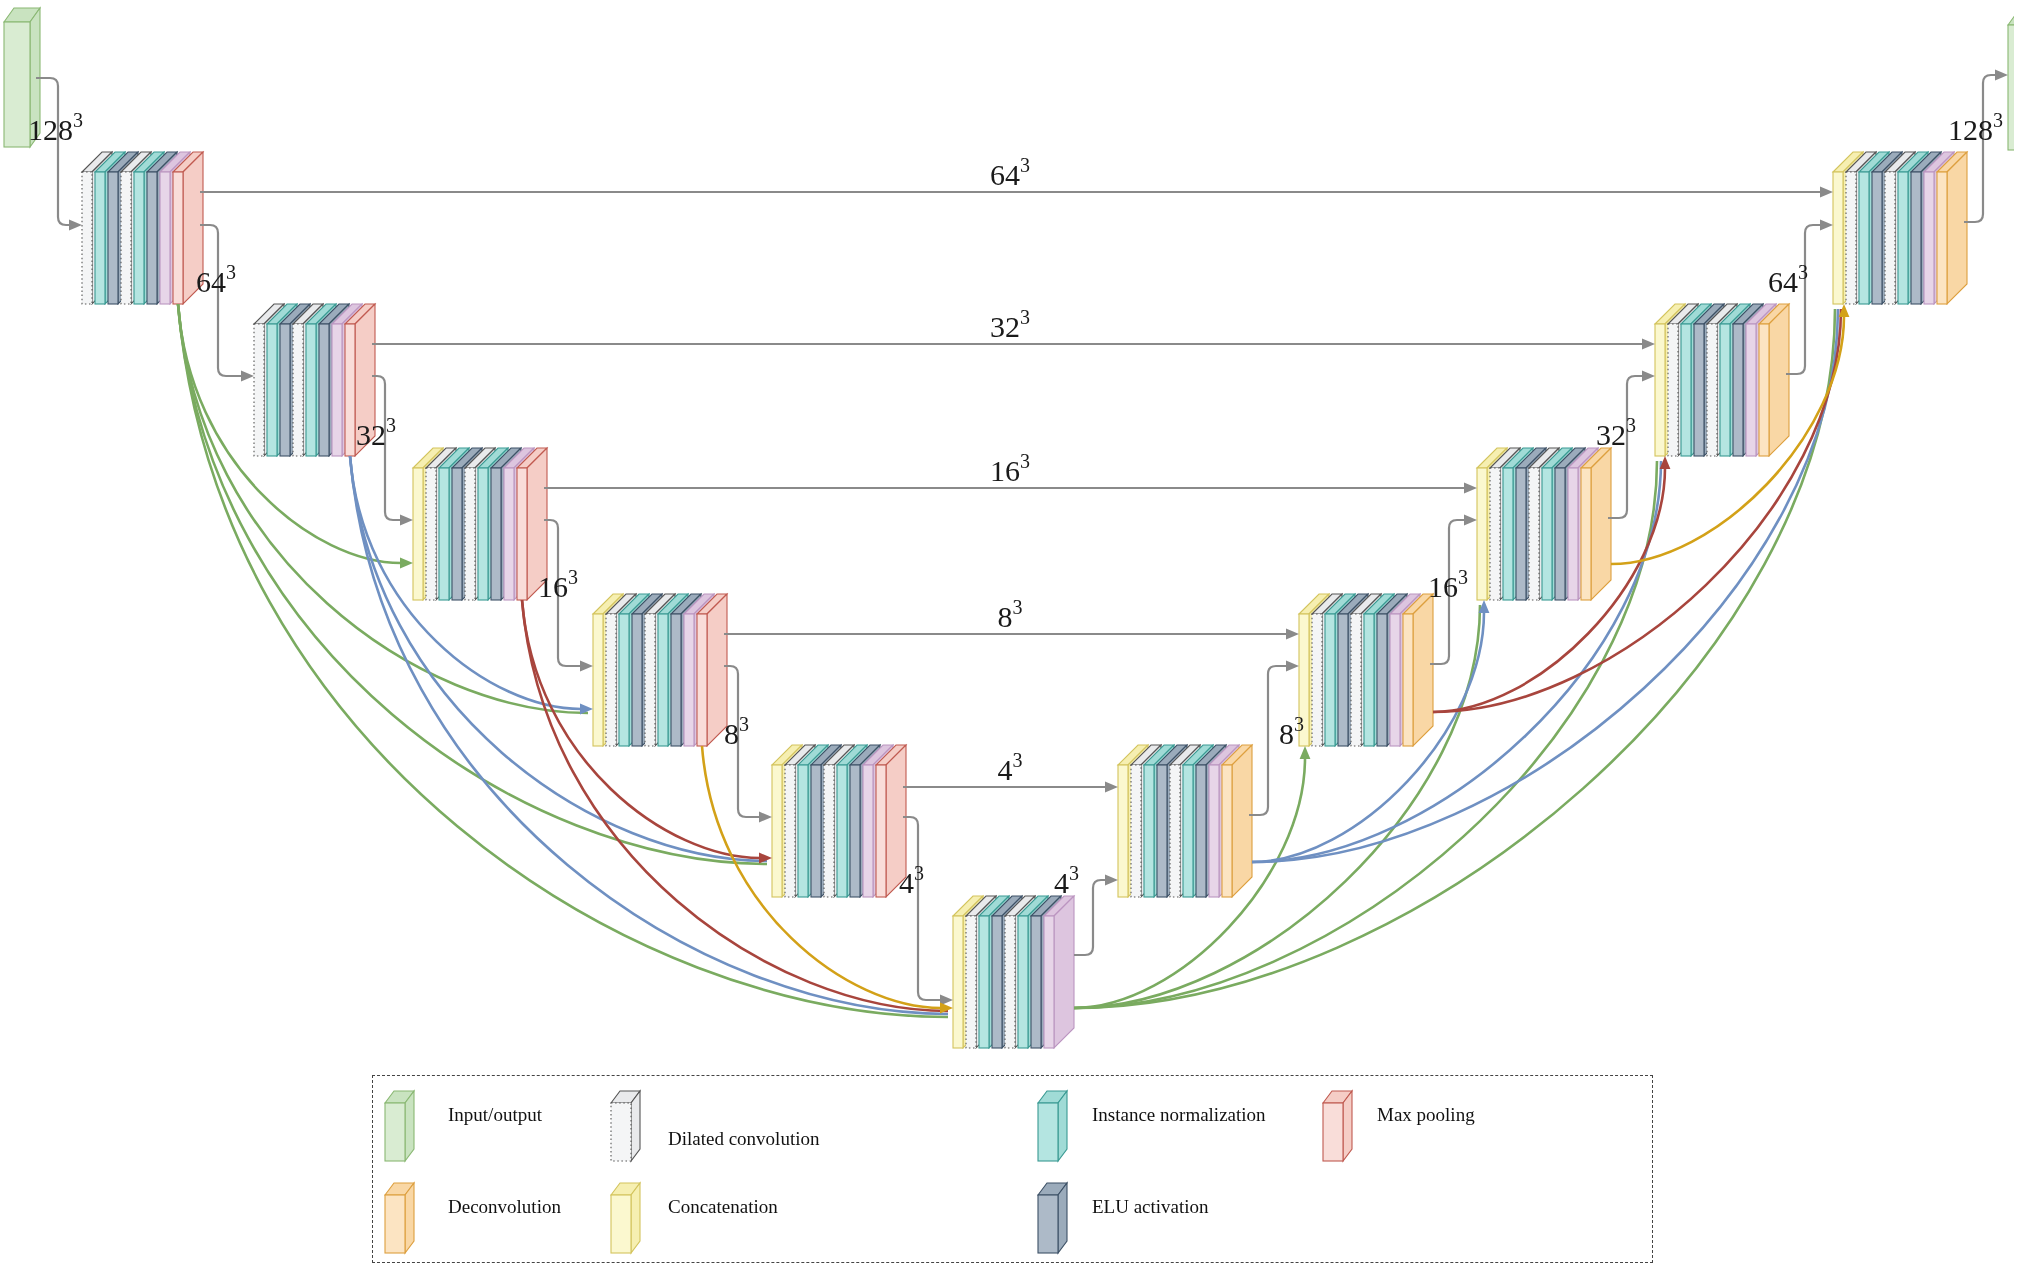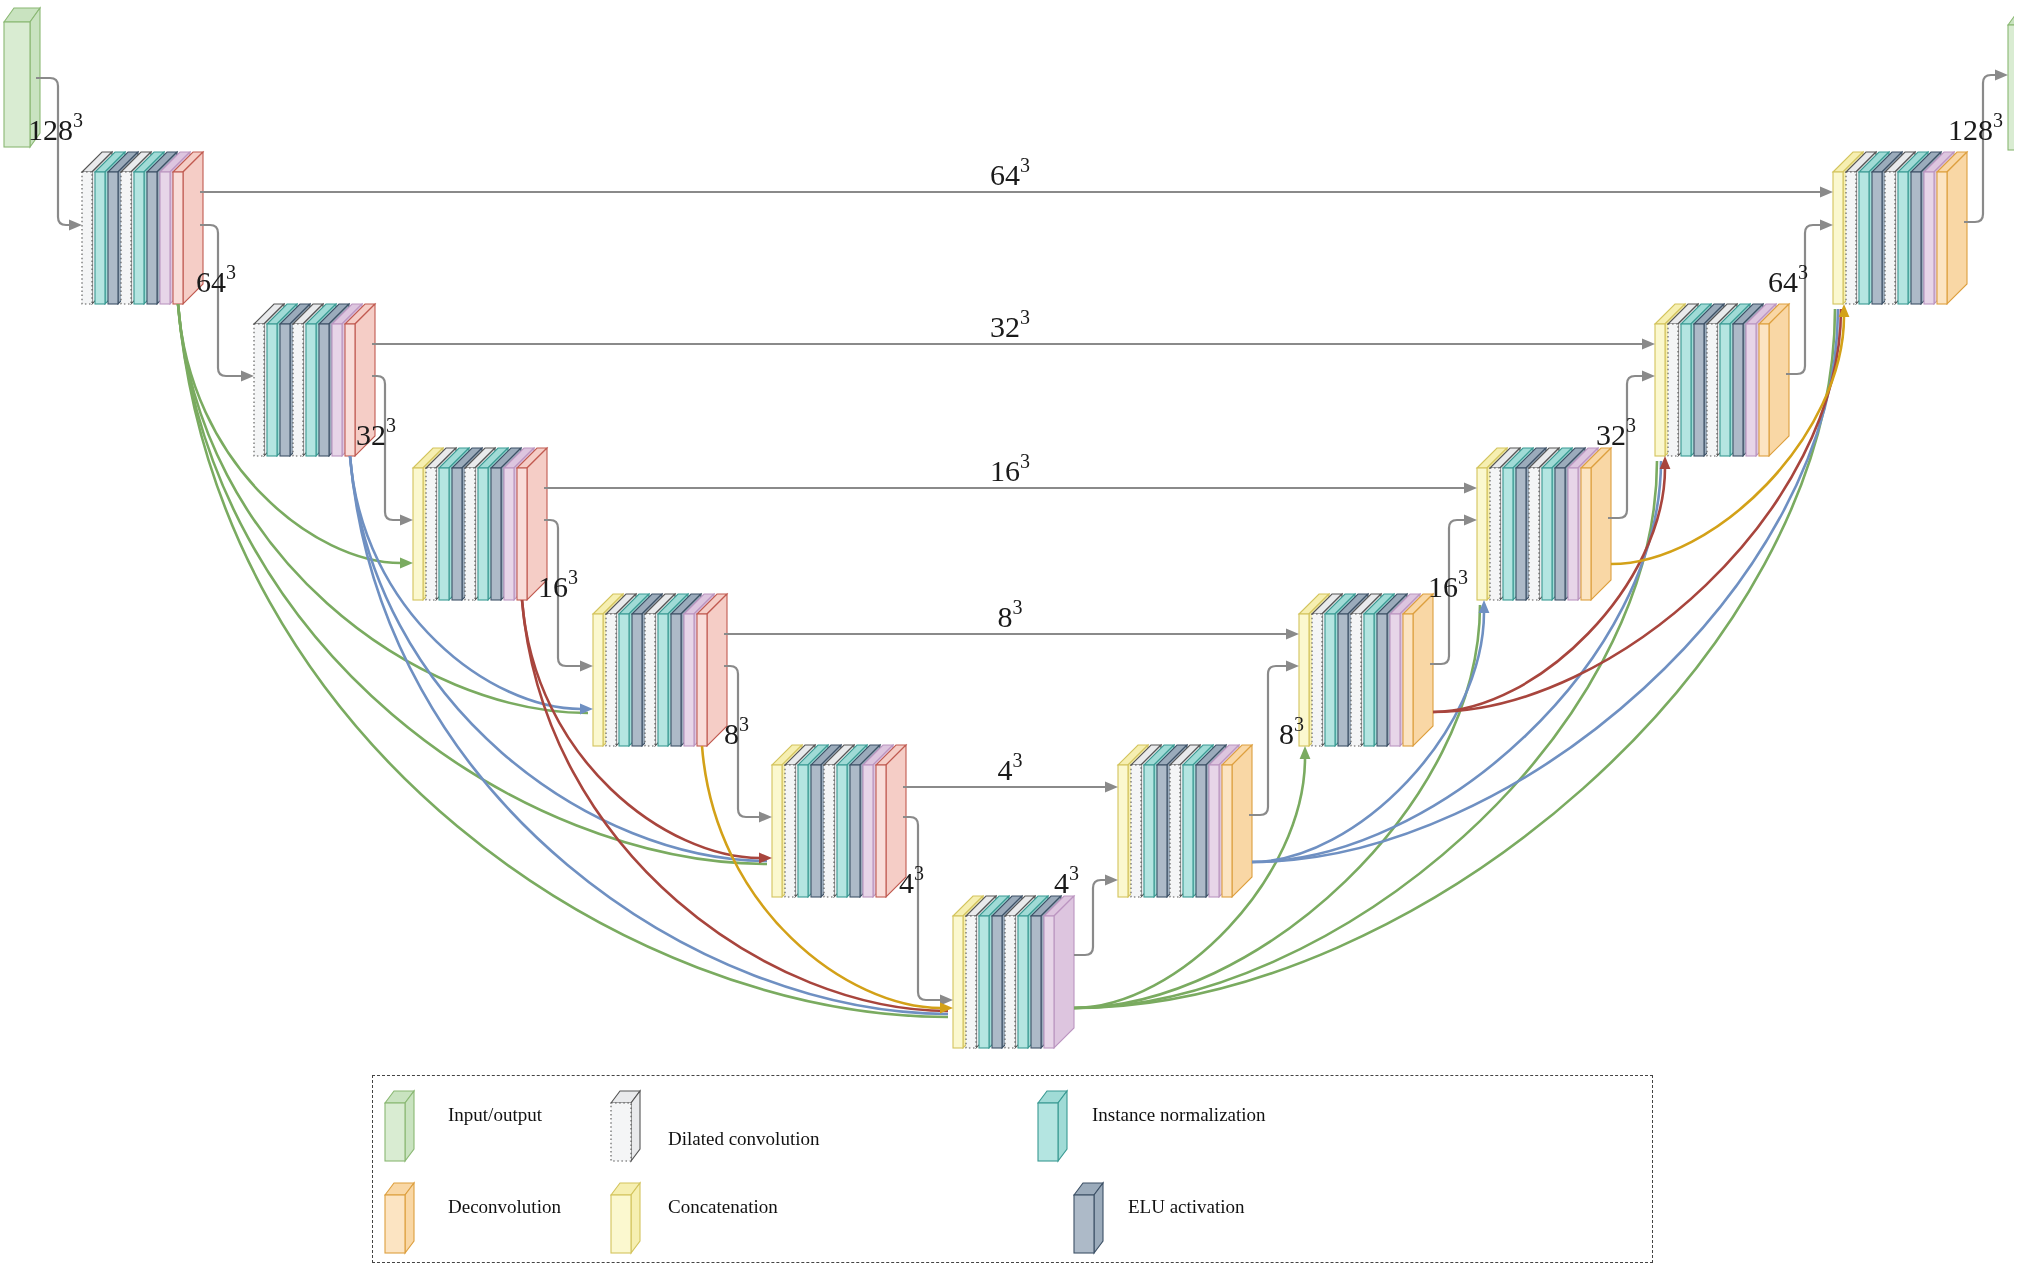--- a/index.html
+++ b/index.html
@@ -713,41 +713,51 @@
   <div class="legend-item" style="left: 1035px; top: 1086px;">
     <svg width="46" height="86">
         <g>
           <polygon points="3,17 12,5 32,5 23,17" fill="#a0dbd6" stroke="#3a9a93" stroke-width="1.1"></polygon>
           <polygon points="23,17 32,5 32,63 23,75" fill="#a0dbd6" stroke="#3a9a93" stroke-width="1.1"></polygon>
           <rect x="3" y="17" width="20" height="58" fill="#b4e5e1" stroke="#3a9a93" stroke-width="1.1"></rect>
         </g>
       </svg>
     <span class="legend-label" style="left: 57px;">Instance normalization</span>
   </div>
+  <div class="legend-item" style="left: 1320px; top: 1086px;">
+    <svg width="46" height="86">
+        <g>
+          <polygon points="3,17 12,5 32,5 23,17" fill="#f5cdc6" stroke="#c05a50" stroke-width="1.1"></polygon>
+          <polygon points="23,17 32,5 32,63 23,75" fill="#f5cdc6" stroke="#c05a50" stroke-width="1.1"></polygon>
+          <rect x="3" y="17" width="20" height="58" fill="#f9ddd9" stroke="#c05a50" stroke-width="1.1"></rect>
+        </g>
+      </svg>
+    <span class="legend-label" style="left: 57px;">Max pooling</span>
+  </div>
   <div class="legend-item" style="left: 382px; top: 1178px;">
     <svg width="46" height="86">
         <g>
           <polygon points="3,17 12,5 32,5 23,17" fill="#f9d7a5" stroke="#dd9f3e" stroke-width="1.1"></polygon>
           <polygon points="23,17 32,5 32,63 23,75" fill="#f9d7a5" stroke="#dd9f3e" stroke-width="1.1"></polygon>
           <rect x="3" y="17" width="20" height="58" fill="#fce4c2" stroke="#dd9f3e" stroke-width="1.1"></rect>
         </g>
       </svg>
     <span class="legend-label" style="left: 66px;">Deconvolution</span>
   </div>
   <div class="legend-item" style="left: 608px; top: 1178px;">
     <svg width="46" height="86">
         <g>
           <polygon points="3,17 12,5 32,5 23,17" fill="#f6efb1" stroke="#d3c45d" stroke-width="1.1"></polygon>
           <polygon points="23,17 32,5 32,63 23,75" fill="#f6efb1" stroke="#d3c45d" stroke-width="1.1"></polygon>
           <rect x="3" y="17" width="20" height="58" fill="#fbf8cf" stroke="#d3c45d" stroke-width="1.1"></rect>
         </g>
       </svg>
     <span class="legend-label" style="left: 60px; text-align: center;">Concatenation</span>
   </div>
-  <div class="legend-item" style="left: 1071px; top: 1178px;">
+  <div class="legend-item" style="left: 1035px; top: 1178px;">
     <svg width="46" height="86">
         <g>
           <polygon points="3,17 12,5 32,5 23,17" fill="#9babbb" stroke="#3d5166" stroke-width="1.1"></polygon>
           <polygon points="23,17 32,5 32,63 23,75" fill="#9babbb" stroke="#3d5166" stroke-width="1.1"></polygon>
           <rect x="3" y="17" width="20" height="58" fill="#adbac8" stroke="#3d5166" stroke-width="1.1"></rect>
         </g>
       </svg>
     <span class="legend-label" style="left: 57px;">ELU activation</span>
   </div>
 </div>

